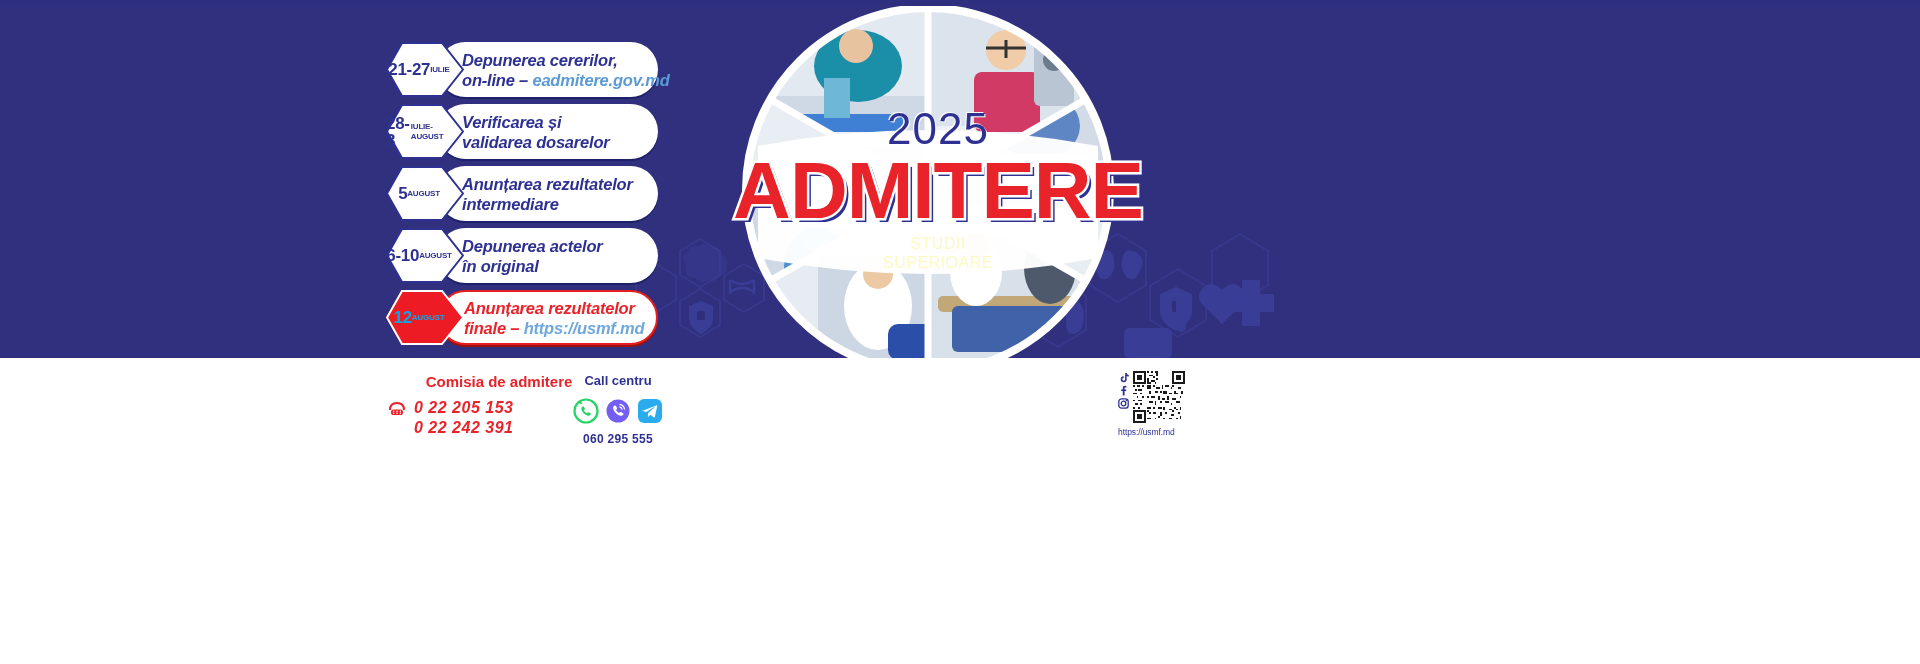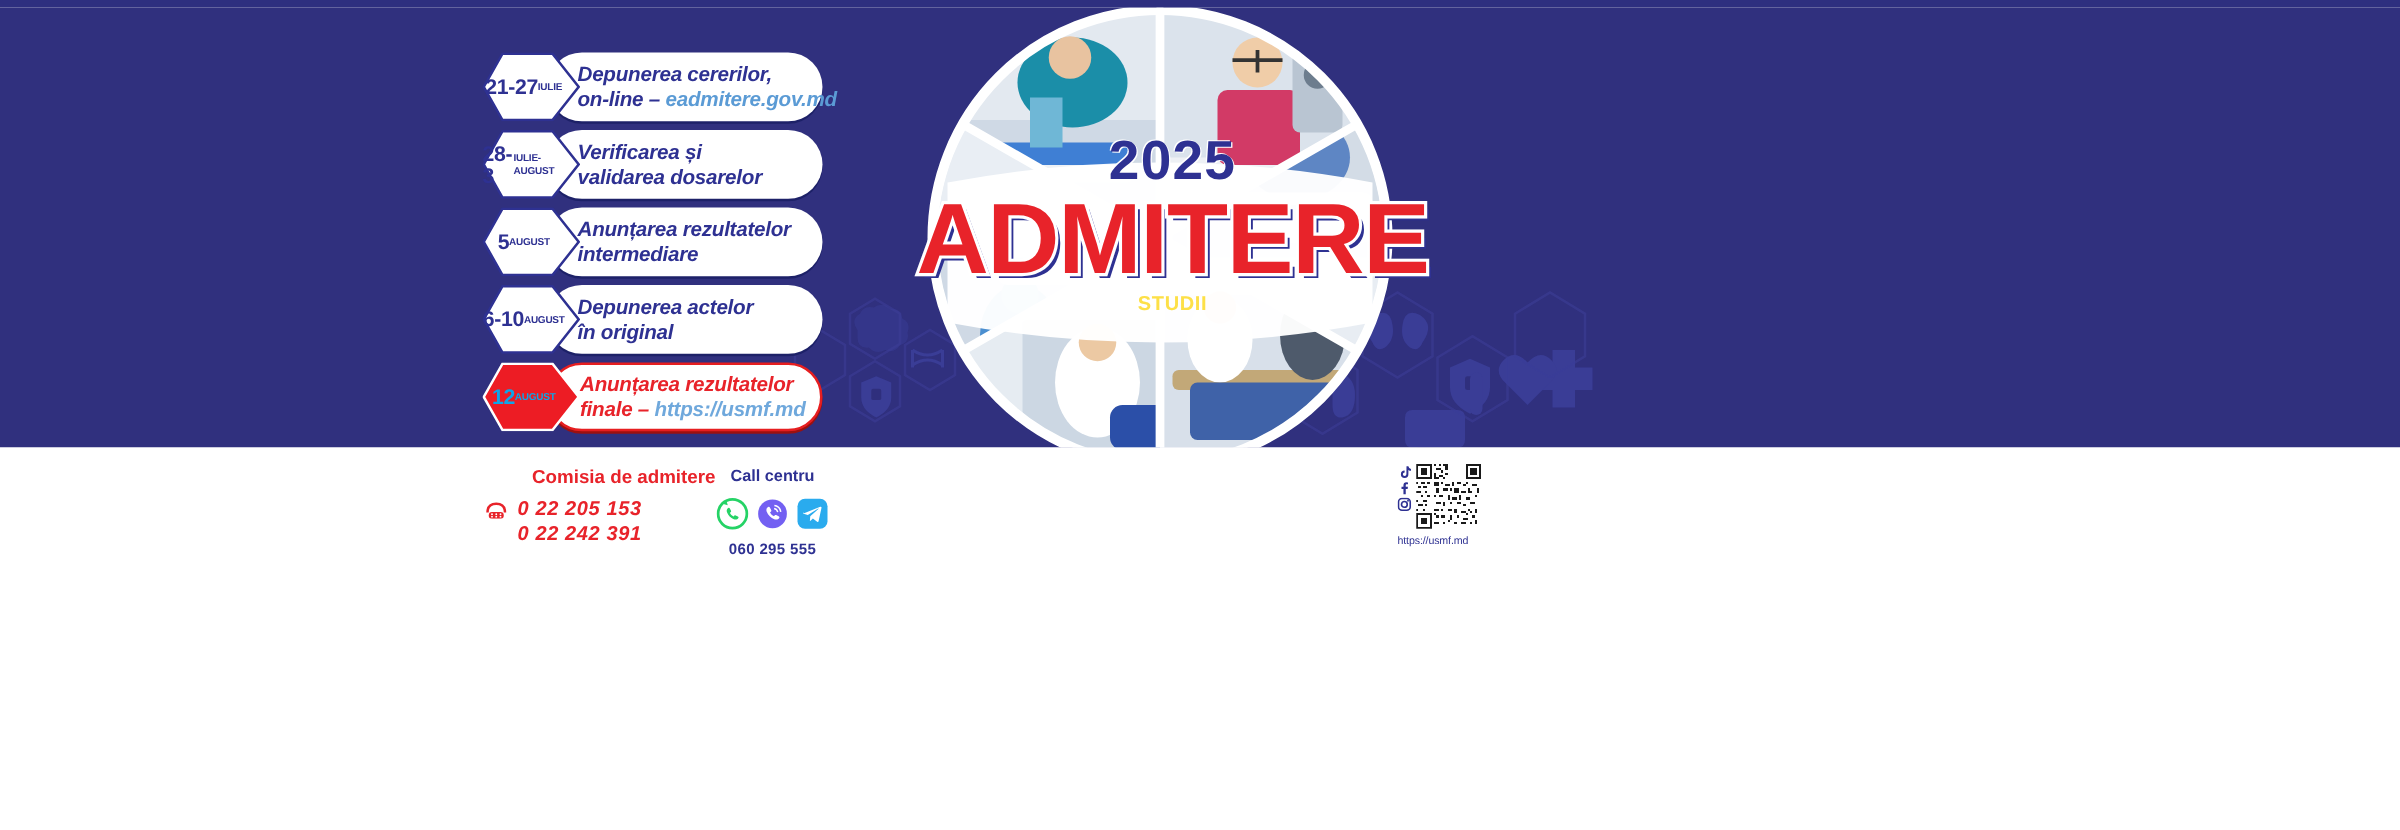--- a/index.html
+++ b/index.html
@@ -49,37 +49,37 @@
   .hexnum .d { font-size:17px; font-weight:bold; color:#2e3192; line-height:17px; letter-spacing:-.3px;}
   .hexnum .m { font-size:8px; font-weight:bold; color:#2e3192; line-height:10px; letter-spacing:-.2px; }
   .trow.red .hexnum .d, .trow.red .hexnum .m { color:#0ea5e9; }
 
   
   .collage { position:absolute; left:738px; top:0px; width:380px; height:378px; }
   .collage svg { display:block; }
 
   .logoblock { position:absolute; left:718px; top:100px; width:440px; text-align:center; z-index:30; }
   .year2025 {
-    font-size:44px; font-weight:bold; color:#2e3192; letter-spacing:1px;
+    font-size:44px; font-weight:normal; color:#2e3192; letter-spacing:1px;
     line-height:46px; text-shadow: 1px 1px 0 #fff, -1px -1px 0 #fff;
   }
   .admitere {
     font-size:80px; font-weight:bold; color:#e8232a; line-height:78px;
     letter-spacing:-1px;
     -webkit-text-stroke: 5px #ffffff;
     paint-order: stroke fill;
     position:relative;
   }
   .admitere-shadow {
     position:absolute; left:0; top:0; width:100%;
     font-size:80px; font-weight:bold; color:#2e3192; line-height:78px;
     letter-spacing:-1px; z-index:-1; transform:translate(4px,4px);
   }
   .studii {
-    font-size:16px; font-weight:bold; color:#fde047; line-height:19px;
+    font-size:16px; font-weight:normal; color:#fef9c3; line-height:19px;
     letter-spacing:.5px; margin-top:4px;
   }
 
   
   .footer { position:absolute; left:0; top:358px; width:1920px; height:306px; background:#ffffff; }
 
   .comisia { position:absolute; left:384px; top:14px; width:230px; text-align:center; }
   .comisia .title { font-size:15px; font-weight:bold; color:#e8232a; line-height:20px; }
   .phones { margin-top:7px; }
   .phone-row { display:flex; align-items:center; justify-content:flex-start; gap:8px; padding-left:4px; }
@@ -351,20 +351,21 @@
     </div>
 
     <div class="logoblock">
       <div class="year2025">2025</div>
       <div style="position:relative;">
         <div class="admitere-shadow">ADMITERE</div>
         <div class="admitere">ADMITERE</div>
       </div>
       <div class="studii">
         <div>STUDII</div>
+        <div>SUPERIOARE</div>
       </div>
     </div>
 
   </div>
 
   <div class="footer">
 
     <div class="comisia">
       <div class="title">Comisia de admitere</div>
       <div class="phones">

